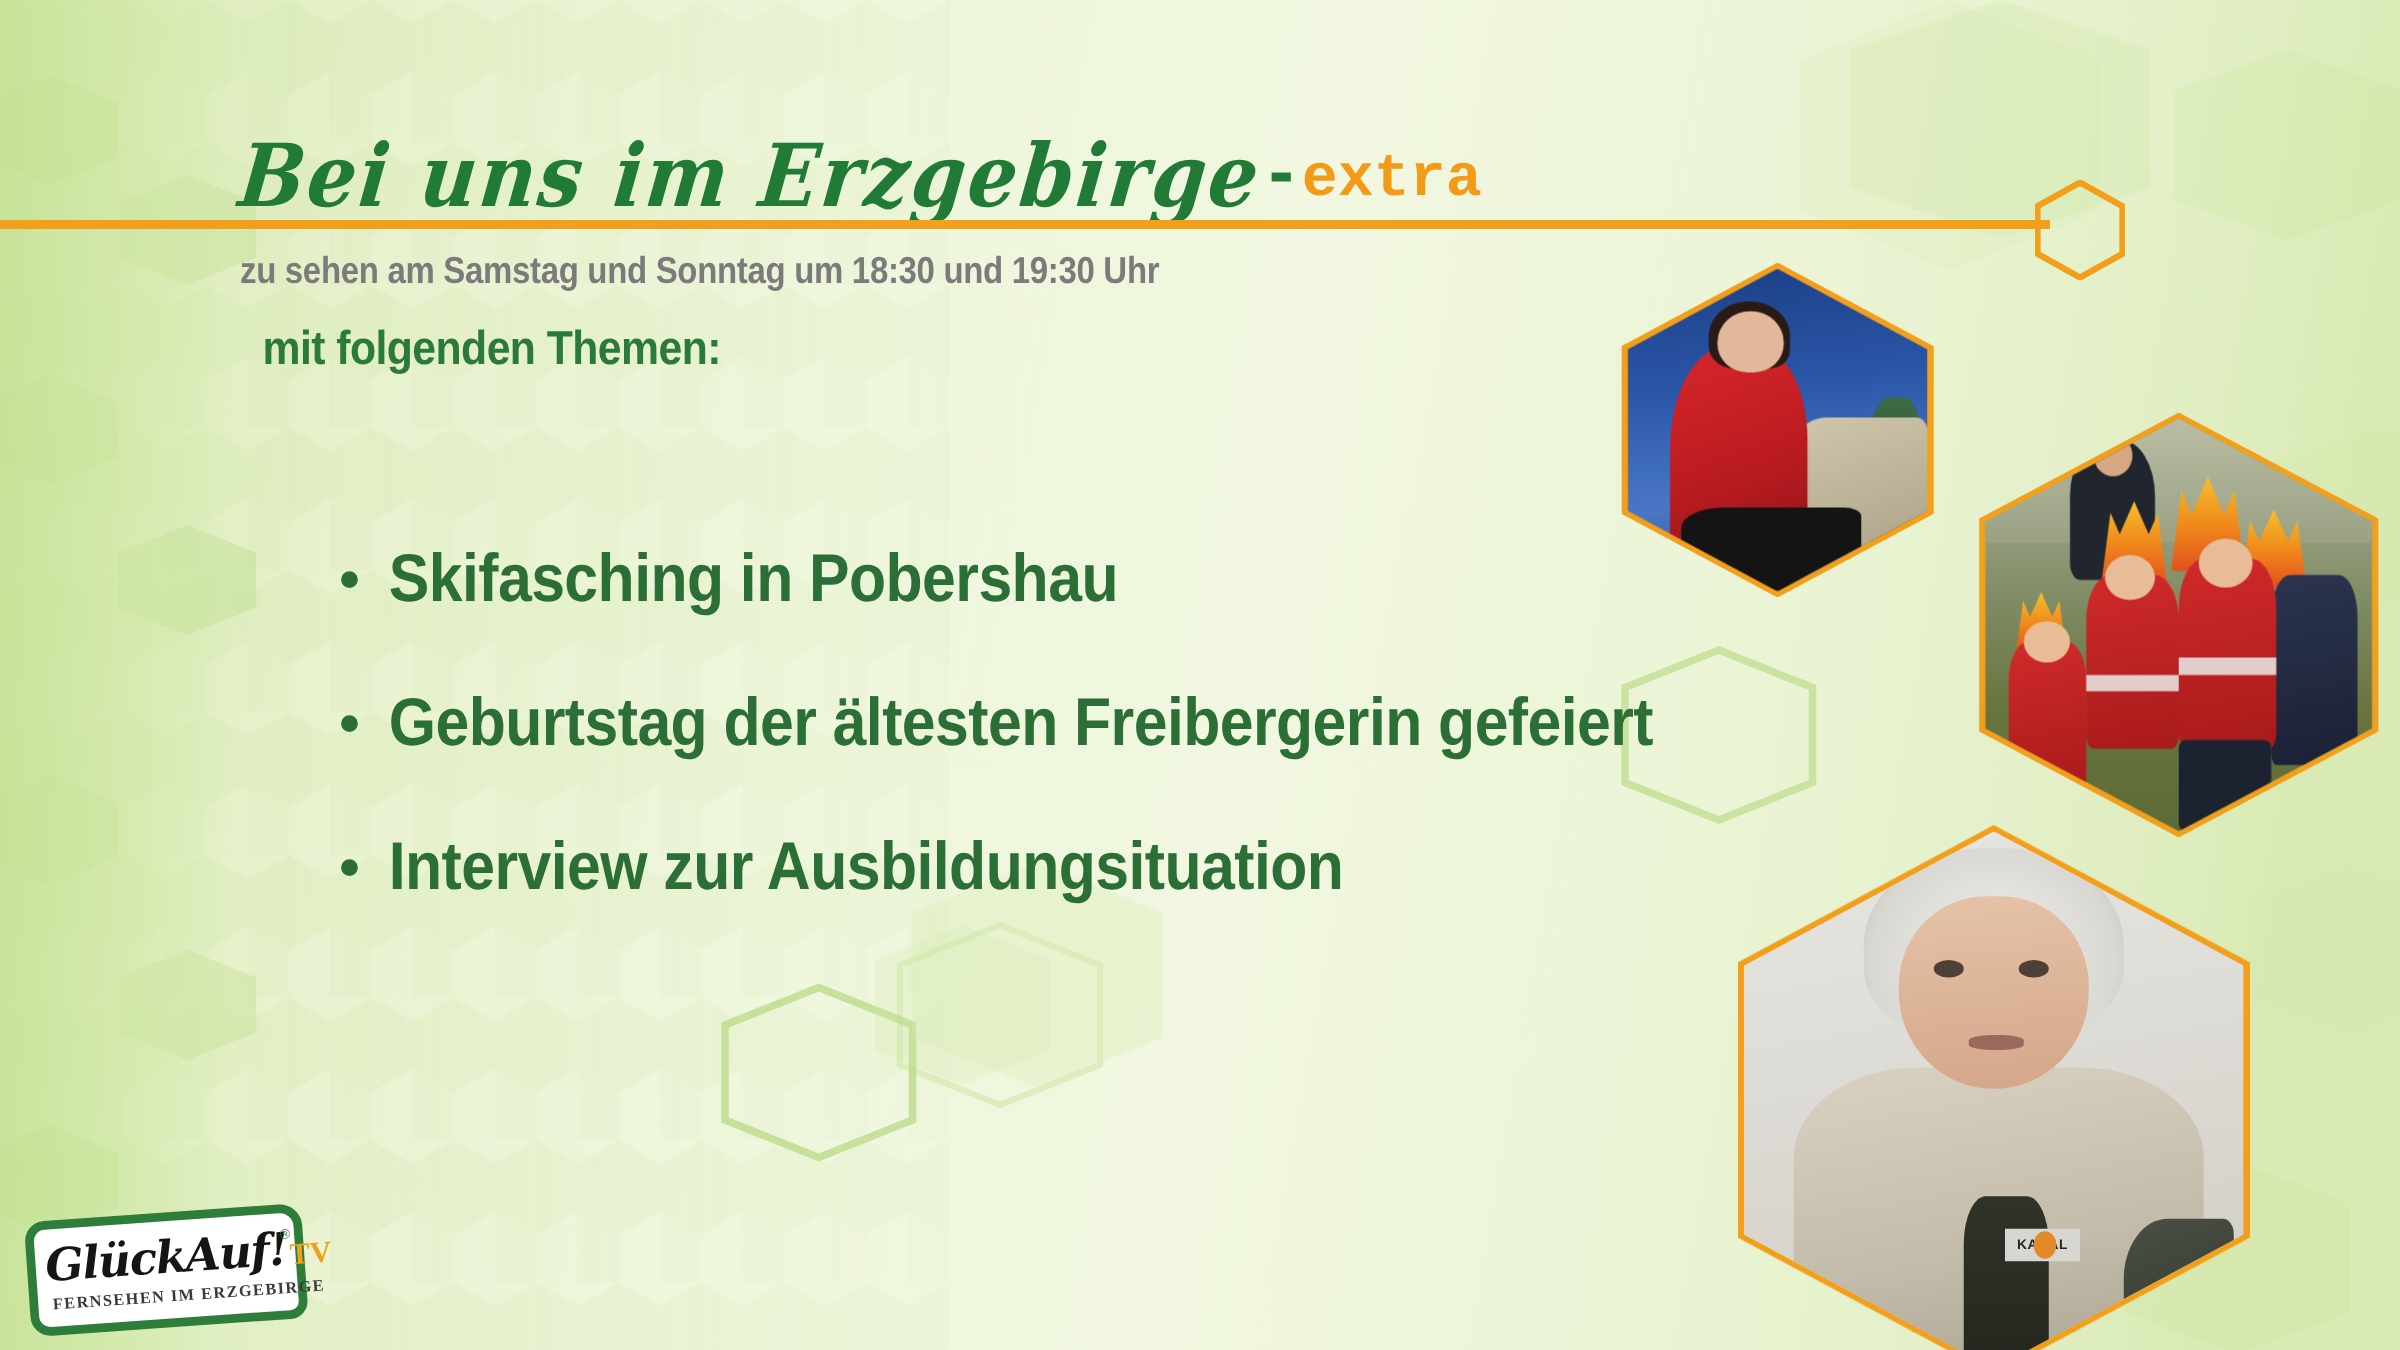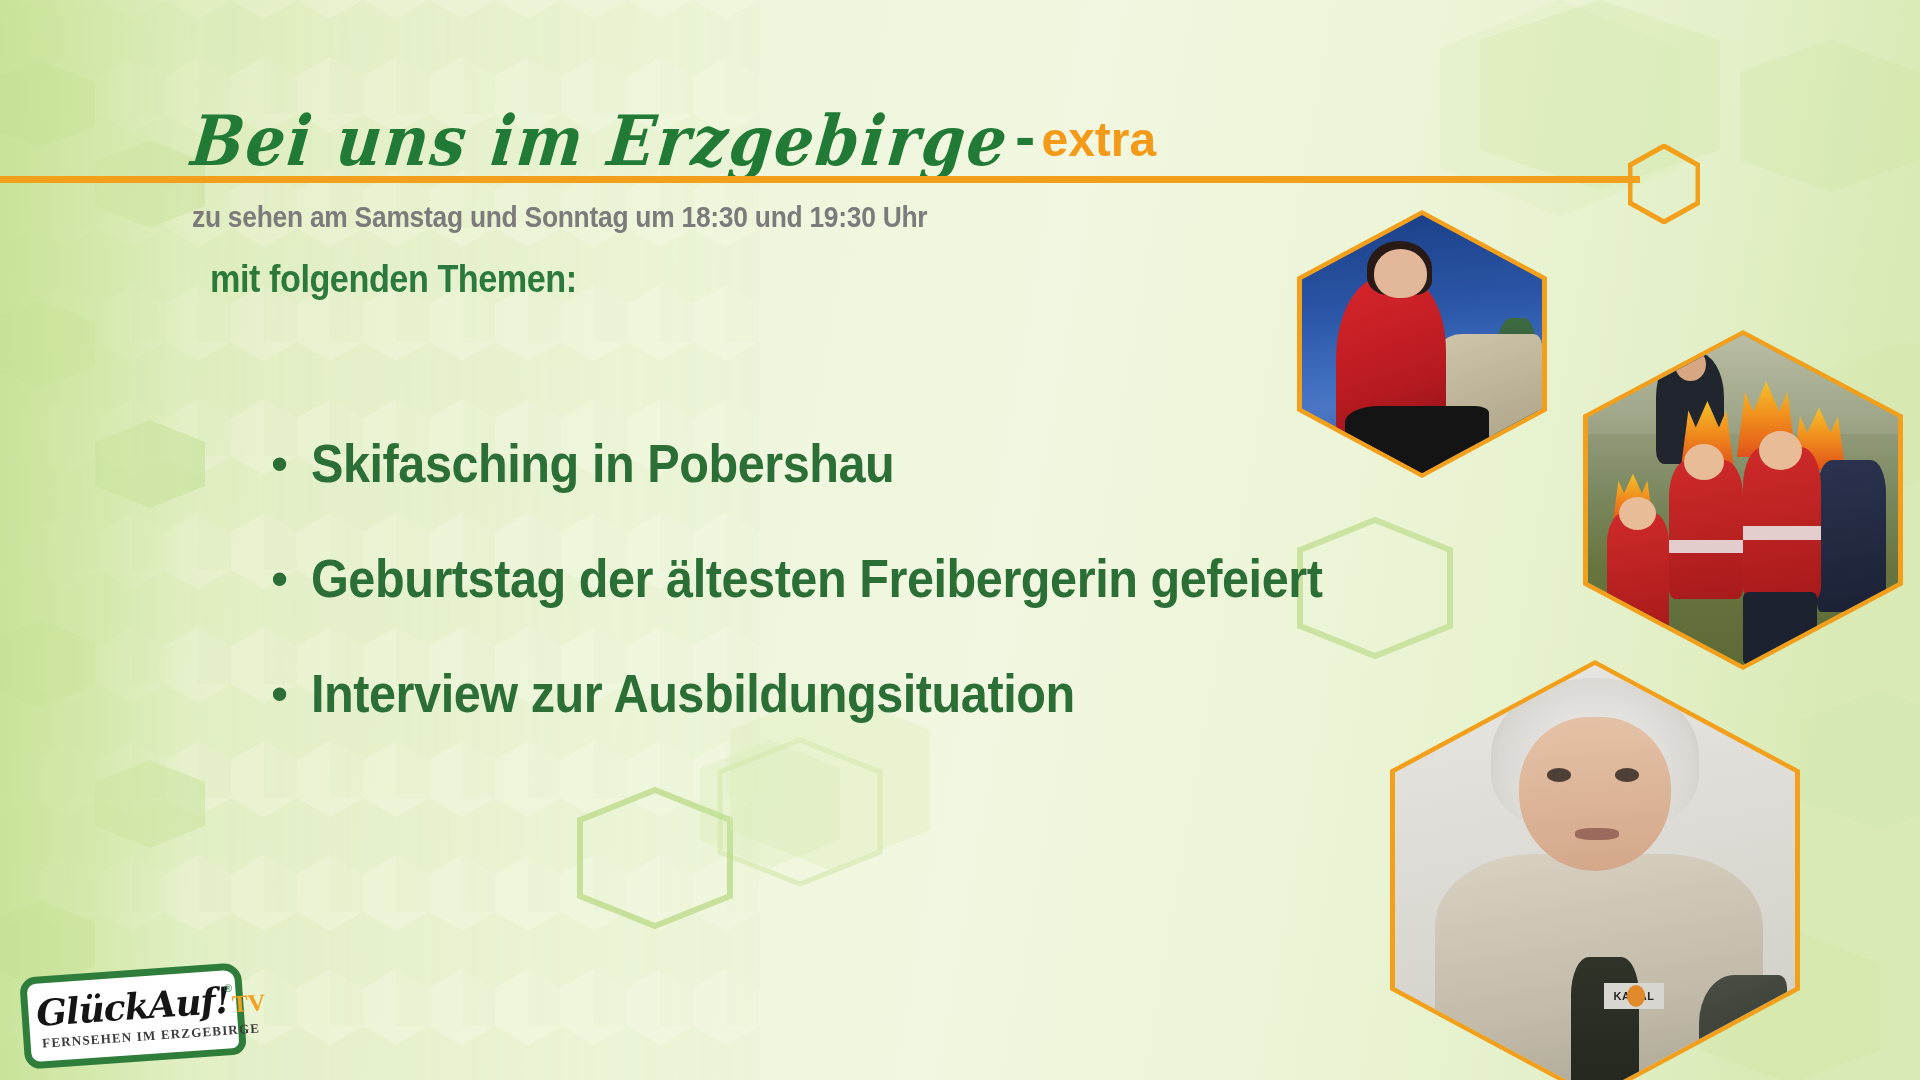--- a/index.html
+++ b/index.html
@@ -75,21 +75,21 @@
     font-family: "DejaVu Sans", sans-serif;
     font-weight: 700;
     font-size: 50px;
     color: #217a35;
     display: inline-block;
     vertical-align: 6px;
     padding: 0 6px;
   }
 
   #title-extra {
-    font-family: Liberation Sans, sans-serif;
+    font-family: Liberation Mono, monospace;
     font-weight: 700;
     font-size: 48px;
     color: #f39b19;
     letter-spacing: 0px;
     display: inline-block;
     vertical-align: 6px;
   }
 
   #rule-orange {
     position: absolute;

